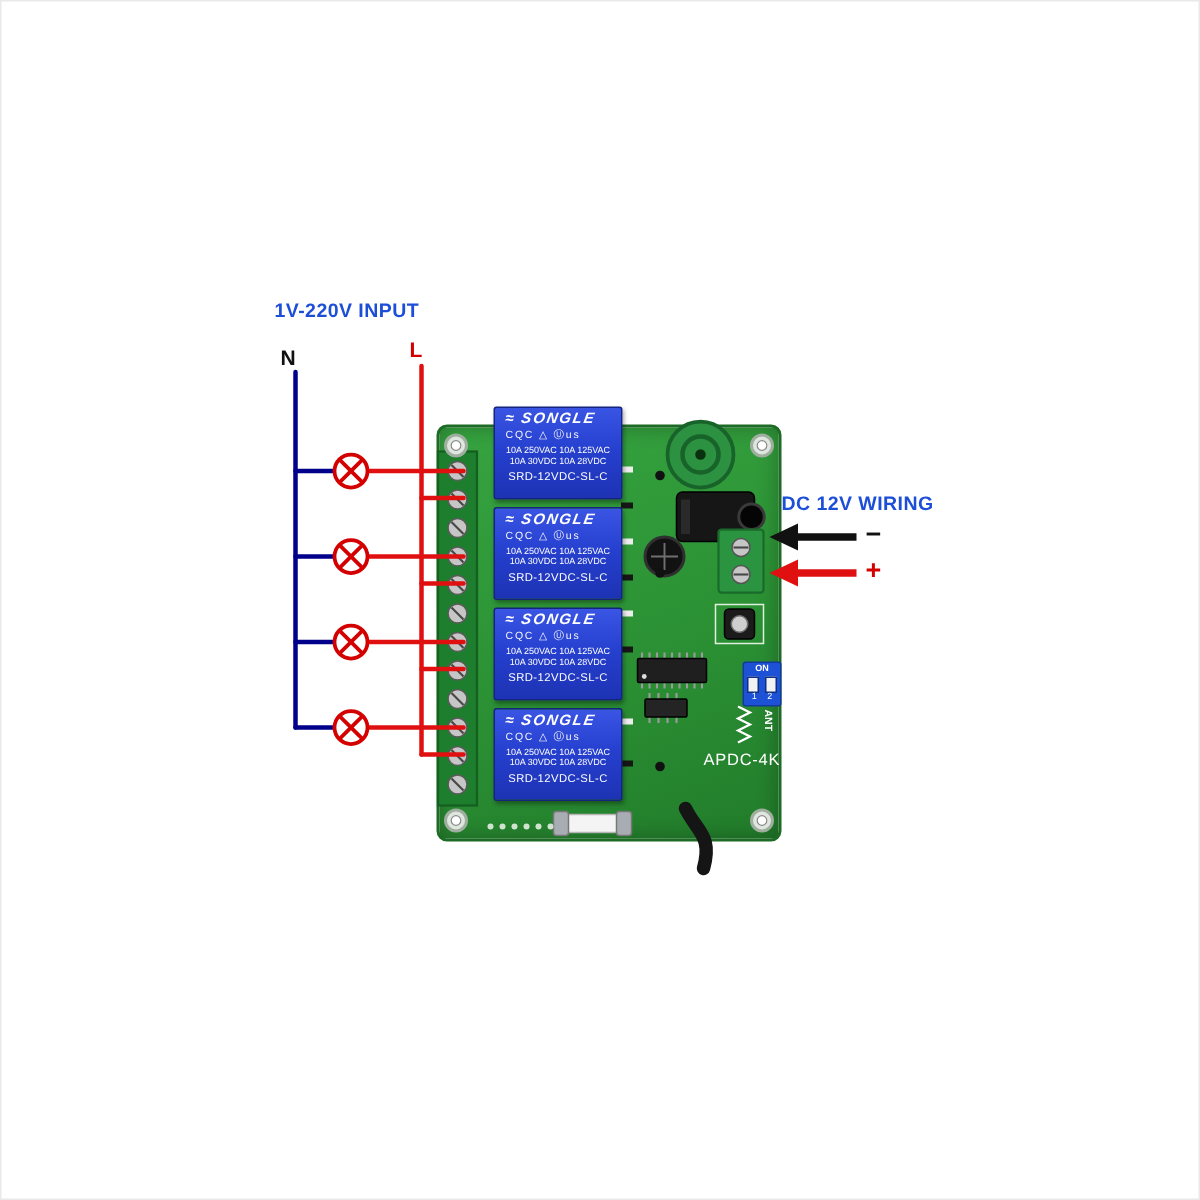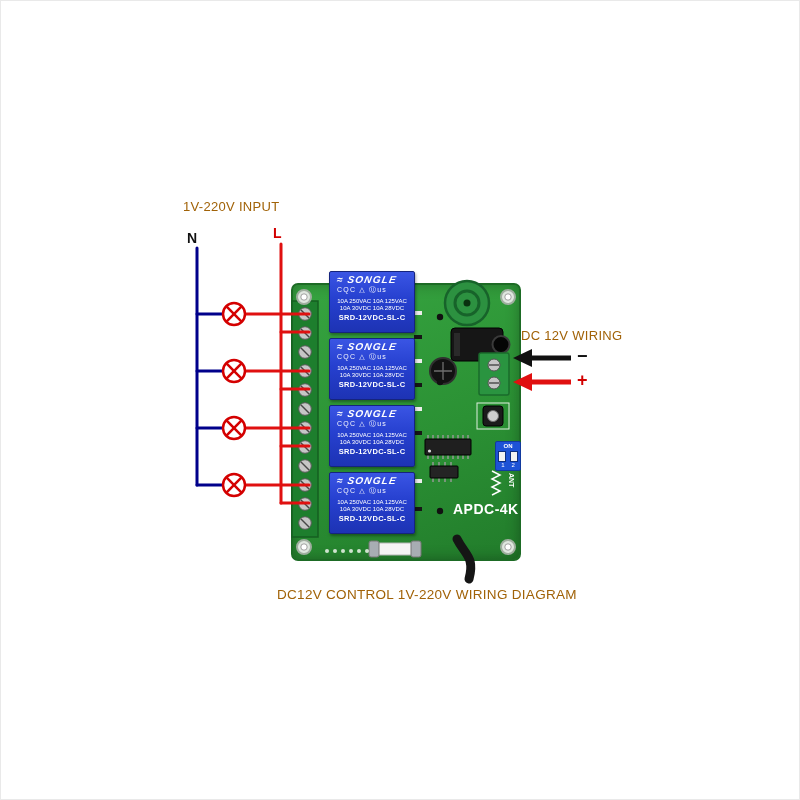--- a/index.html
+++ b/index.html
@@ -3,21 +3,21 @@
 <meta charset="utf-8">
 <style>
   html,body{margin:0;padding:0;background:#fff;}
   .canvas{
     position:relative;width:800px;height:800px;background:#ffffff;
     border:1px solid #e9e9e9;box-sizing:border-box;overflow:hidden;
     font-family:"Liberation Sans","DejaVu Sans",sans-serif;
   }
   .abs{position:absolute;}
   
-  .lbl-red{color:#a16207;font-weight:normal;font-size:13px;letter-spacing:.3px;}
+  .lbl-red{color:#1d4ed8;font-weight:bold;font-size:13px;letter-spacing:.3px;}
   .lbl-n{left:186px;top:229px;color:#111;font-weight:bold;font-size:14px;}
   .lbl-l{left:272px;top:224px;color:#d20000;font-weight:bold;font-size:14px;}
   .lbl-ac{left:182px;top:198px;}
   .lbl-dc{left:520px;top:327px;}
   .lbl-minus{left:576px;top:345px;color:#111;font-size:18px;font-weight:bold;}
   .lbl-plus{left:576px;top:369px;color:#d20000;font-size:18px;font-weight:bold;}
   .caption{left:276px;top:586px;font-size:13.5px;}
   
   .pcb{
     left:290px;top:282px;width:230px;height:278px;
@@ -32,33 +32,33 @@
     position:absolute;left:36px;width:86px;height:62px;color:#fff;
     background:linear-gradient(180deg,#3a55e4 0%,#2640cf 45%,#1d33b4 100%);
     border:1px solid #15247e;border-radius:2px;
     box-shadow:1px 2px 3px rgba(0,0,0,.35);
     overflow:hidden;box-sizing:border-box;
   }
   .relay-brand{font-size:10px;font-weight:bold;font-style:italic;letter-spacing:1.2px;
     transform:skewX(-10deg);padding:2px 0 0 7px;white-space:nowrap;}
   .relay-certs{font-size:7px;letter-spacing:1.2px;padding-left:7px;margin-top:0px;opacity:.95;white-space:nowrap;}
   .relay-ratings{font-size:6px;line-height:7px;text-align:center;margin-top:3px;white-space:nowrap;}
-  .relay-model{font-size:7.5px;font-weight:bold;text-align:center;letter-spacing:.3px;margin-top:1px;white-space:nowrap;}
+  .relay-model{font-size:7.5px;font-weight:normal;text-align:center;letter-spacing:.3px;margin-top:1px;white-space:nowrap;}
   
   .dip{position:absolute;left:202px;top:156px;width:26px;height:30px;
     background:#1d52d6;border:1px solid #123a9e;border-radius:2px;color:#fff;
     display:flex;flex-direction:column;align-items:center;justify-content:space-between;
     padding:1px 0;box-sizing:border-box;}
   .dip-on{font-size:6px;font-weight:bold;line-height:7px;}
   .dip-sliders{display:flex;gap:4px;}
   .dip-slider{width:6px;height:9px;background:#f2f2f2;border:1px solid #0e2f80;display:inline-block;}
   .dip-nums{display:flex;gap:7px;font-size:6px;line-height:7px;}
   
-  .board-model{position:absolute;left:160px;top:216px;color:#fff;font-size:14px;
-    font-weight:bold;letter-spacing:.5px;white-space:nowrap;}
+  .board-model{position:absolute;left:176px;top:216px;color:#fff;font-size:11px;
+    font-weight:normal;letter-spacing:.5px;white-space:nowrap;}
   .ant-label{position:absolute;left:222px;top:188px;color:#fff;font-size:7px;font-weight:bold;
     transform:rotate(90deg);transform-origin:0 0;white-space:nowrap;}
   .overlay{position:absolute;left:0;top:0;pointer-events:none;}
 </style>
 </head>
 <body>
 
 <div class="canvas">
 
   <div class="pcb abs">
@@ -327,14 +327,13 @@
 
     <path d="M456,538 C464,554 474,556 468,578" fill="none" stroke="#151515" stroke-width="9" stroke-linecap="round"></path>
   </svg>
 
   <div class="abs lbl-red lbl-ac">1V-220V INPUT</div>
   <div class="abs lbl-n">N</div>
   <div class="abs lbl-l">L</div>
   <div class="abs lbl-red lbl-dc">DC 12V WIRING</div>
   <div class="abs lbl-minus">−</div>
   <div class="abs lbl-plus">+</div>
-  <div class="abs lbl-red caption">DC12V CONTROL 1V-220V WIRING DIAGRAM</div>
 </div>
 
 </body></html>

